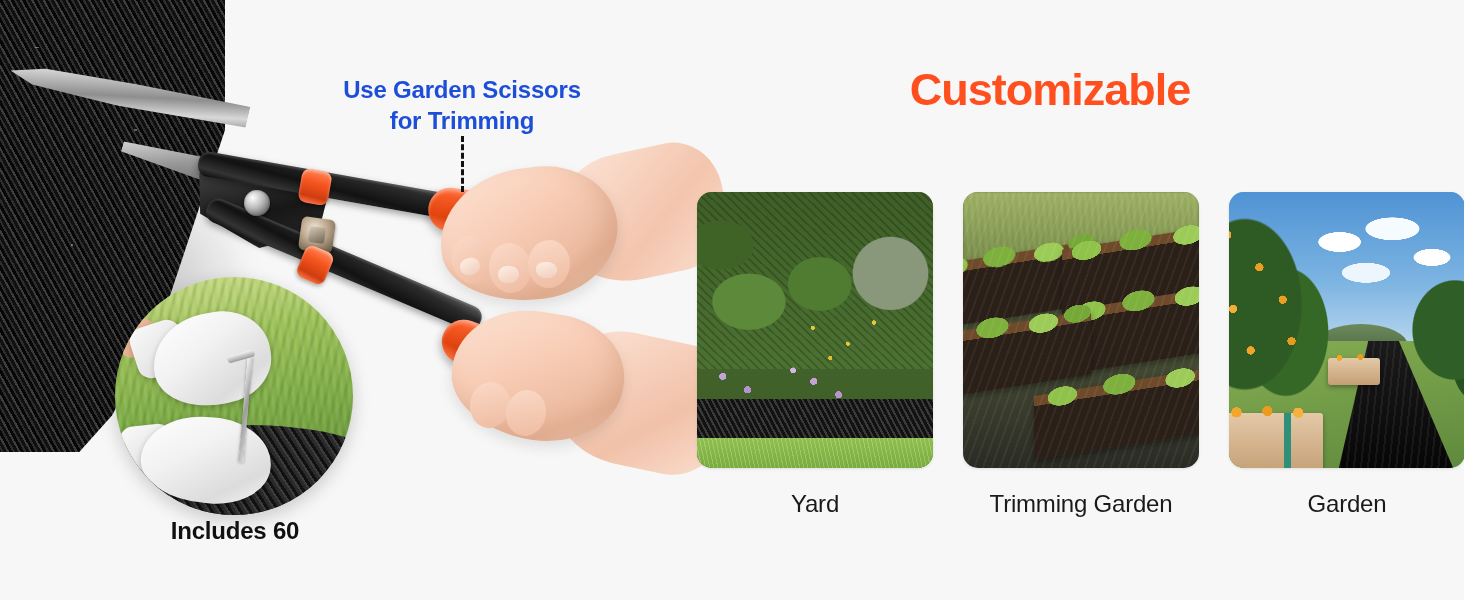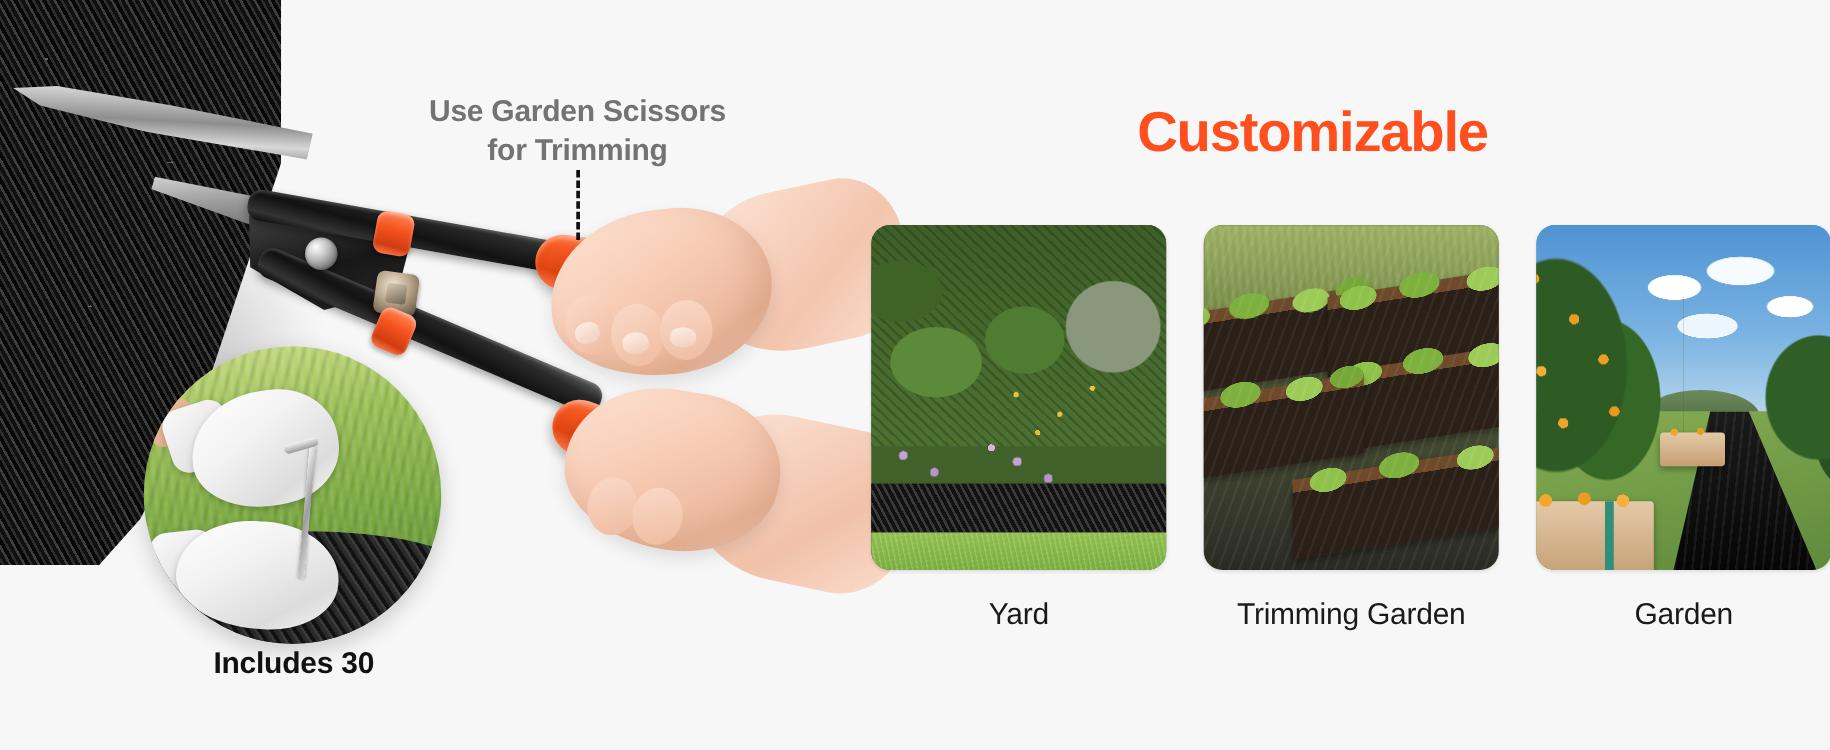--- a/index.html
+++ b/index.html
@@ -205,21 +205,21 @@
     position:absolute; left:112px; top:76px; width:28px; height:7px; border-radius:4px;
     background:linear-gradient(#f2f2f2,#9a9a9a);
     transform:rotate(-16deg);
   }
 
   
   #annotation {
     position:absolute; left:328px; top:74px; width:268px;
     text-align:center;
     font-size:24px; font-weight:700; line-height:1.30;
-    color:#737373; letter-spacing:-.2px;
+    color:#1d4ed8; letter-spacing:-.2px;
   }
   #leader-line {
     position:absolute; left:461px; top:136px; width:0; height:56px;
     border-left:3px dashed #111111;
   }
 
   #stakes-caption {
     position:absolute; left:60px; top:515px; width:350px;
     text-align:center;
     font-size:24px; font-weight:700; line-height:1.30;
@@ -228,24 +228,24 @@
 
   
   #right-panel { position:absolute; left:690px; top:0; width:774px; height:600px; }
 
   #headline {
     position:absolute; left:0; top:64px; width:720px;
     text-align:center;
     font-size:45px; font-weight:800; line-height:1.16;
     color:#FF4F1F; letter-spacing:-1px;
   }
-  #headline .line { display:block;margin-top:16px; }
+  #headline .line { display:block; }
 
   #photo-row {
-    position:absolute; left:7px; top:180px;
+    position:absolute; left:7px; top:192px;
     display:flex; gap:30px;
   }
   .photo-cell { width:236px; }
   .photo {
     width:236px; height:276px; border-radius:15px; overflow:hidden; position:relative;
     box-shadow:0 1px 3px rgba(0,0,0,.10);
   }
   .photo-caption {
     margin-top:22px; text-align:center;
     font-size:24px; font-weight:400; color:#1a1a1a; letter-spacing:-.2px;
@@ -455,21 +455,21 @@
       <div class="stake-head"></div>
     </div>
 
     <div id="annotation">
       <span class="line">Use Garden Scissors</span>
       <span class="line">for Trimming</span>
     </div>
     <div id="leader-line"></div>
 
     <div id="stakes-caption">
-      <span class="line">Includes 30</span><br>
+      <span class="line">Includes 60</span><br>
     </div>
   </div>
 
   <div id="right-panel">
 
     <h1 id="headline">
       <span class="line">Customizable</span>
     </h1>
 
     <div id="photo-row">

